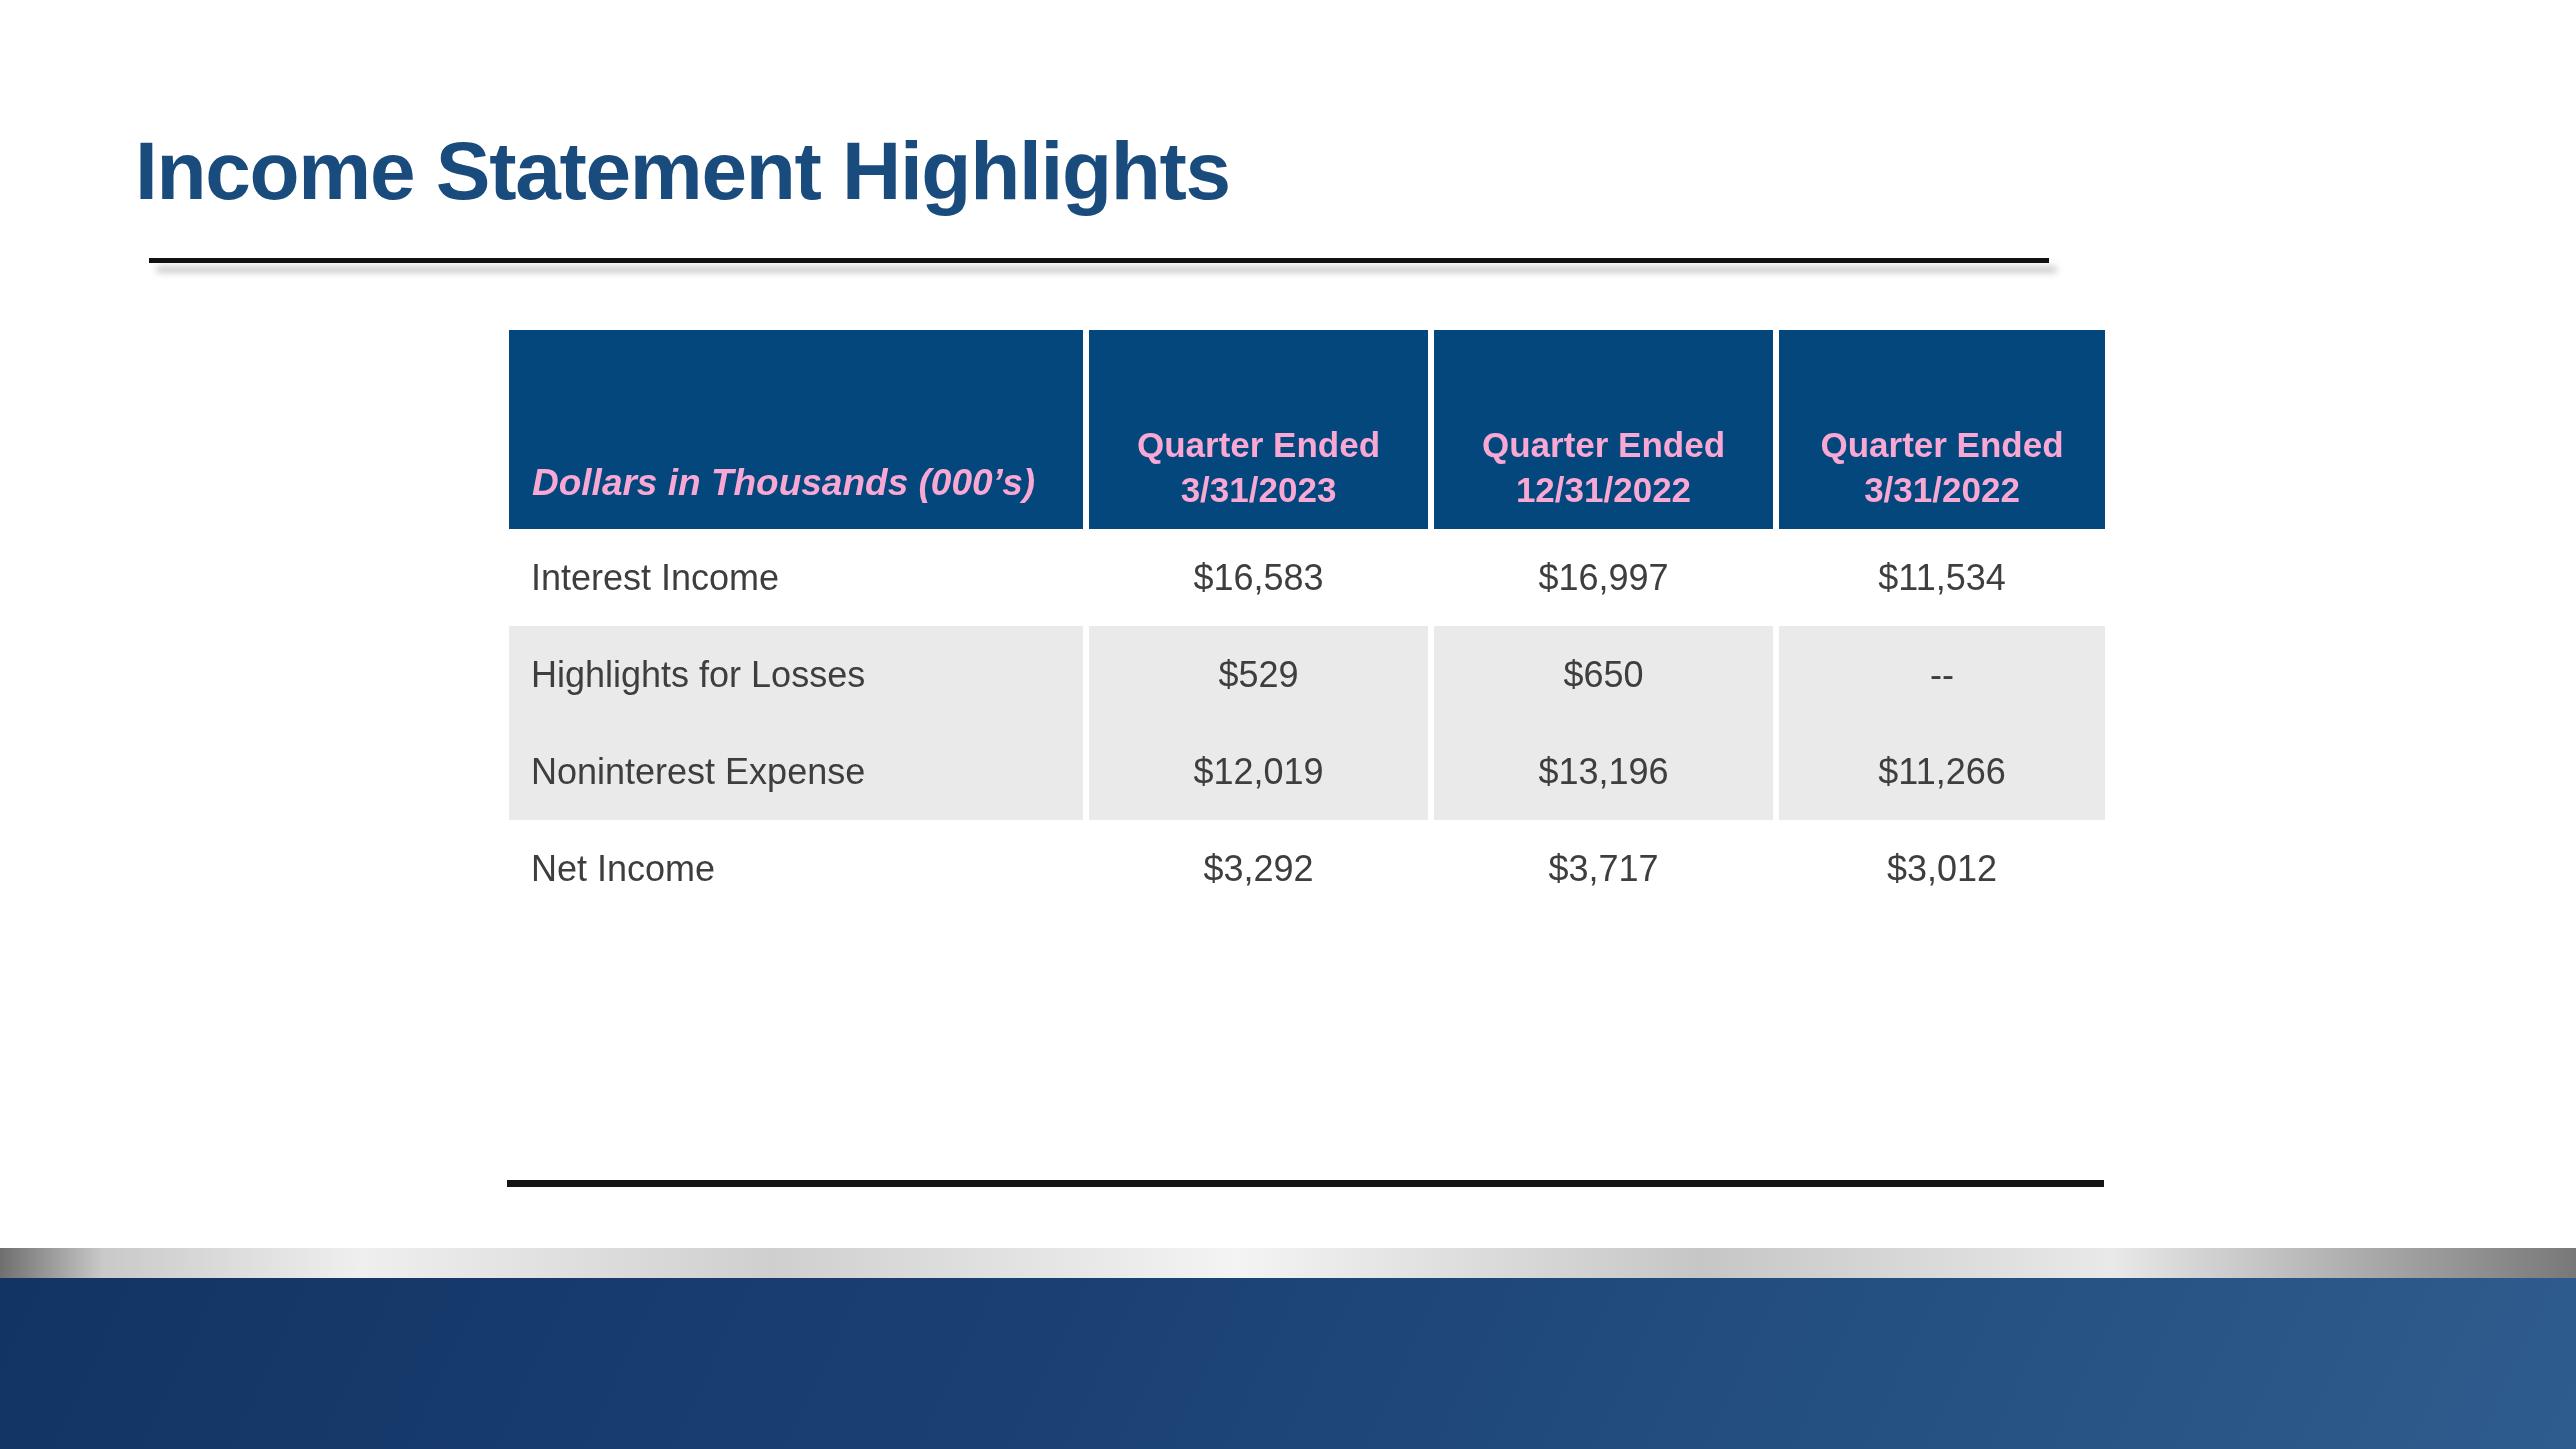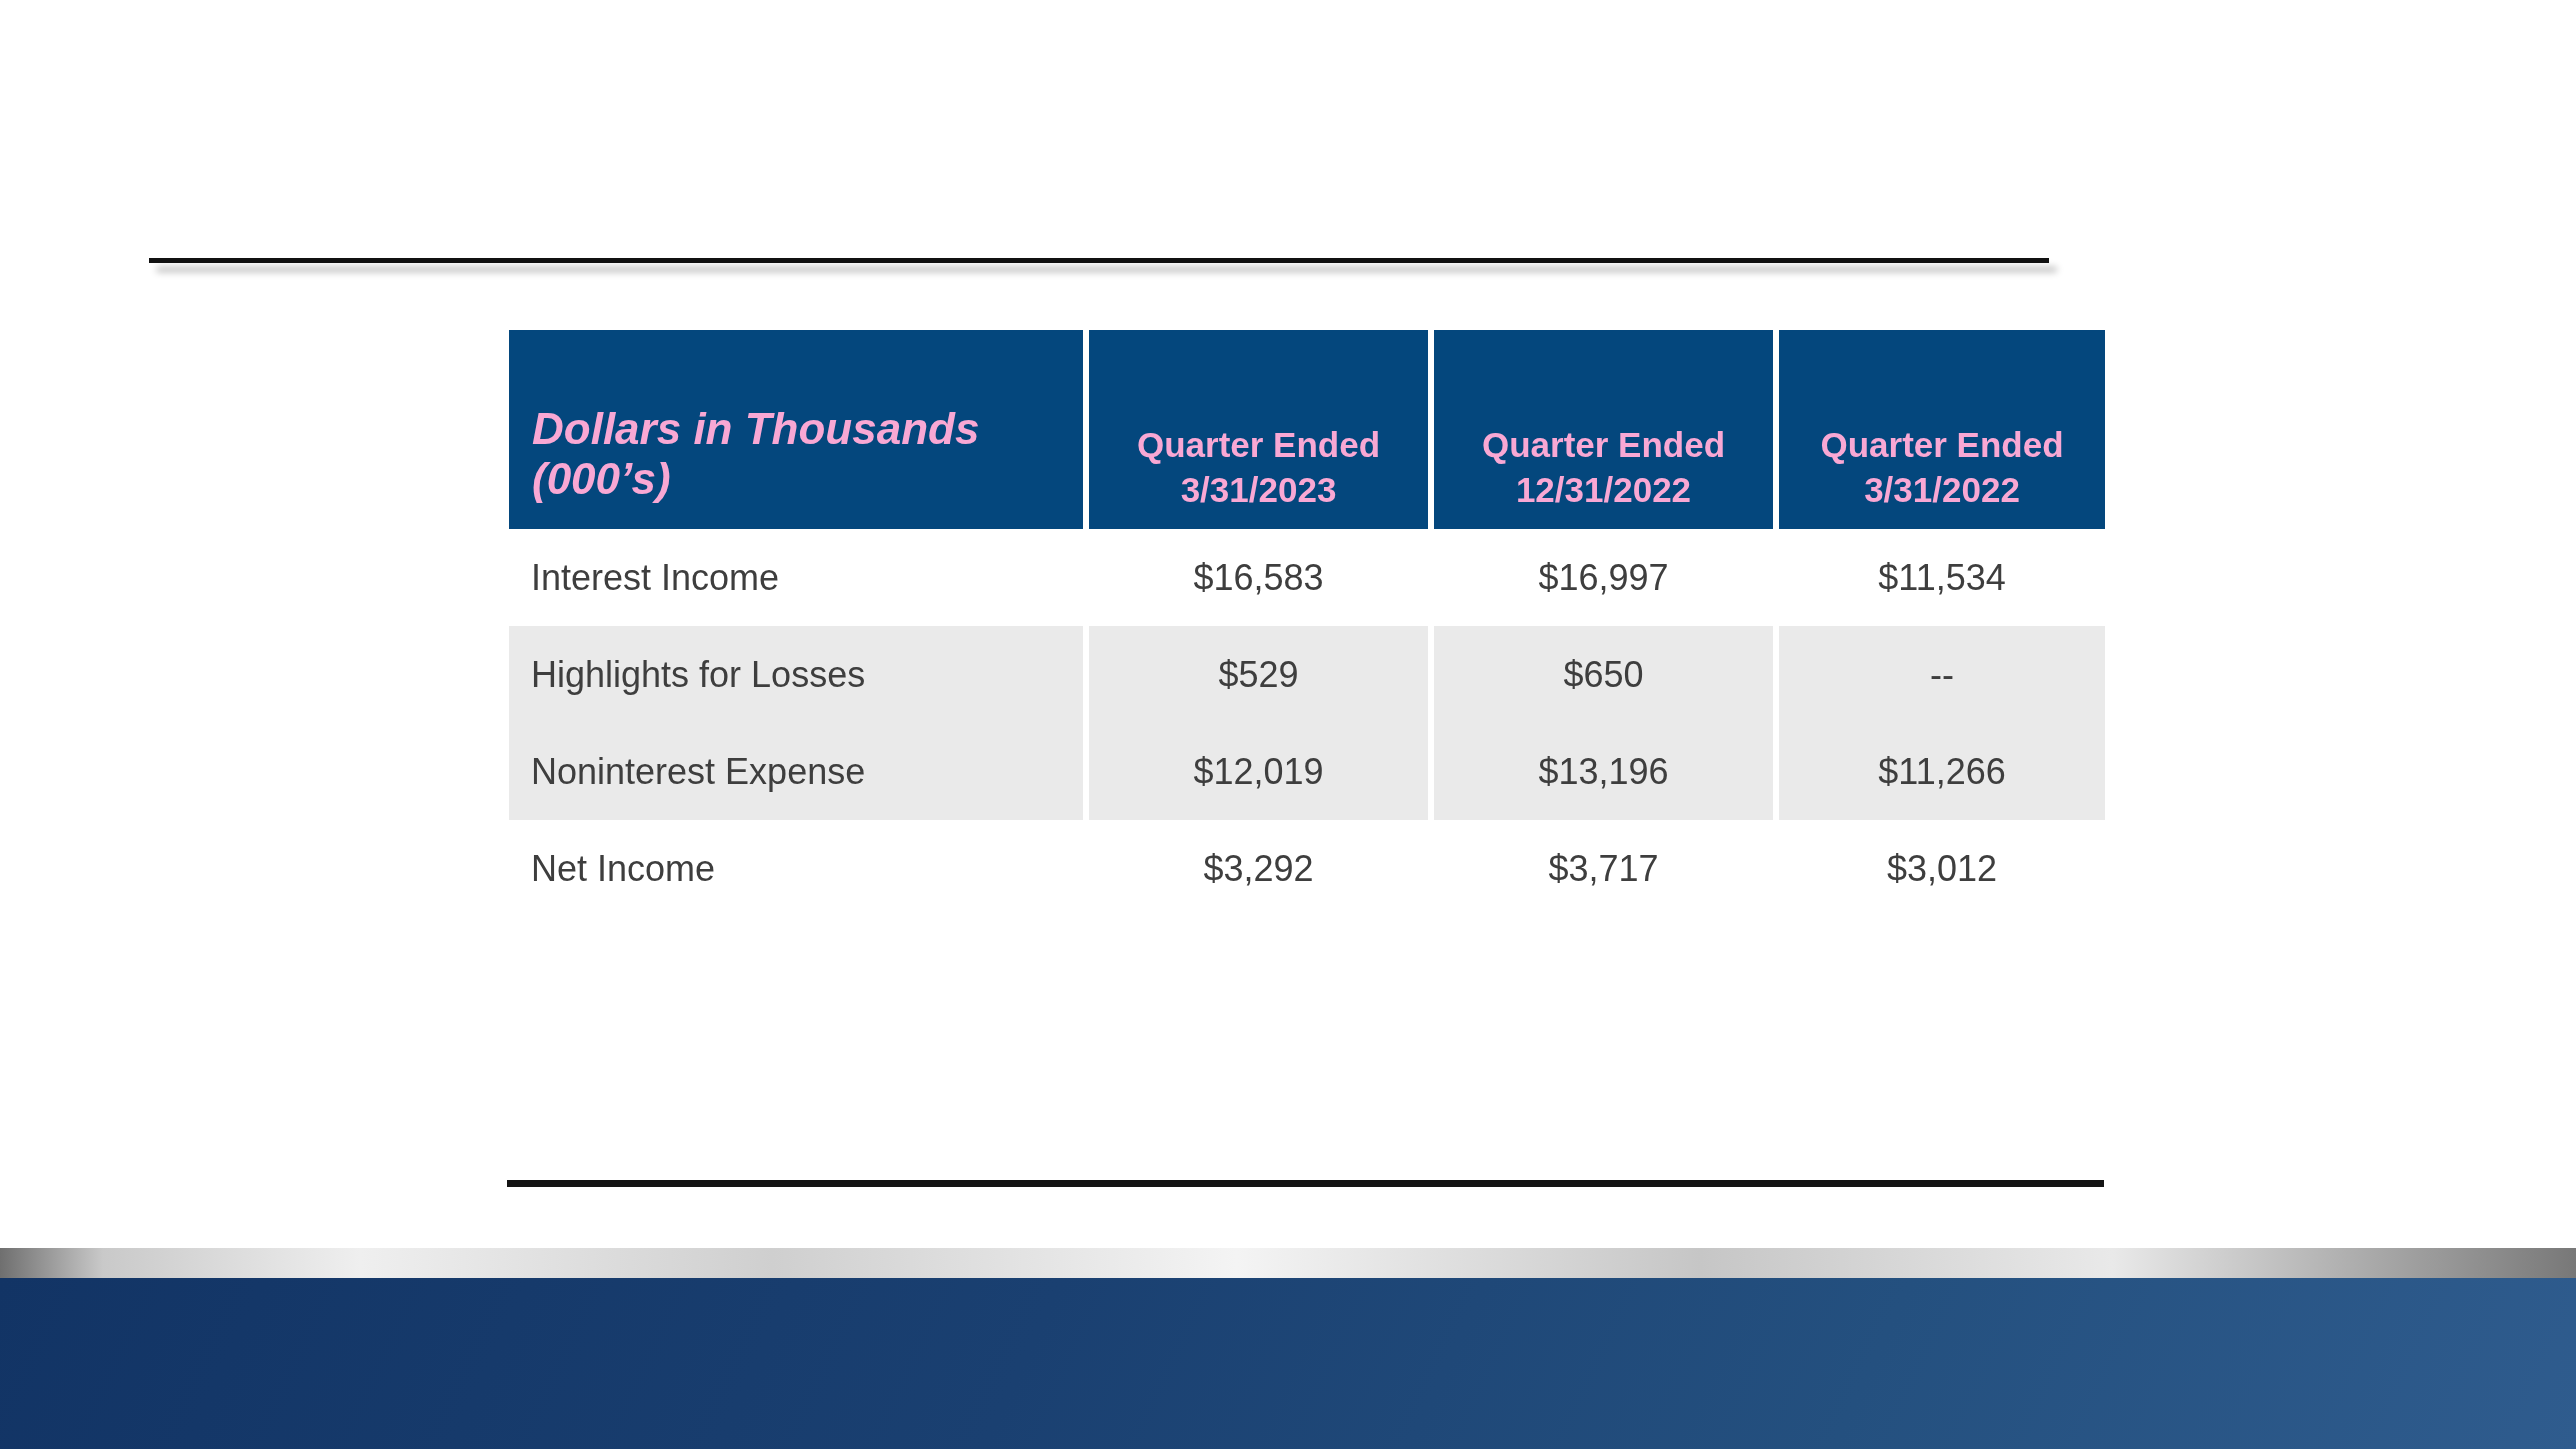--- a/index.html
+++ b/index.html
@@ -23,21 +23,21 @@
   
   .table-wrap { position:absolute; left:509px; top:330px; width:1595px; }
   table { border-collapse:separate; border-spacing:0; width:100%; table-layout:fixed; }
   col.c1 { width:574px; } col.c2 { width:345px; } col.c3 { width:345px; } col.c4 { width:332px; }
 
   thead th {
     background:#04477d; color:#f9a8d4; height:174px; vertical-align:bottom;
     font-weight:bold; padding:0;
   }
   th.label-col {
-    text-align:left; font-style:italic; font-size:44px;
+    text-align:left; font-style:italic; font-size:37px;
     padding:0 0 25px 23px;
   }
   th.qtr { font-size:35px; padding-bottom:16.7px; }
   th.qtr .qtr-line { line-height:45px; text-align:center; }
   thead th + th, tbody td + td { border-left:6.4px solid #ffffff; }
 
   tbody td {
     height:97px; font-size:36px; color:#3e3e3e; background:#ffffff;
     vertical-align:middle; padding:0;
   }
@@ -61,20 +61,21 @@
   .footer-bar {
     position:absolute; left:0; top:1278px; width:2576px; height:171px;
     background:linear-gradient(115deg, #123465 0%, #1a4071 40%, #24507f 72%, #2f5c8e 100%);
   }
 </style>
 </head>
 <body>
 
 <div class="slide">
 
+  <h1 class="title">Income Statement Highlights</h1>
   <div class="title-rule"></div>
 
   <div class="table-wrap">
     <table>
       <colgroup>
           <col class="c1">
           <col class="c2">
           <col class="c3">
           <col class="c4">
         </colgroup>

